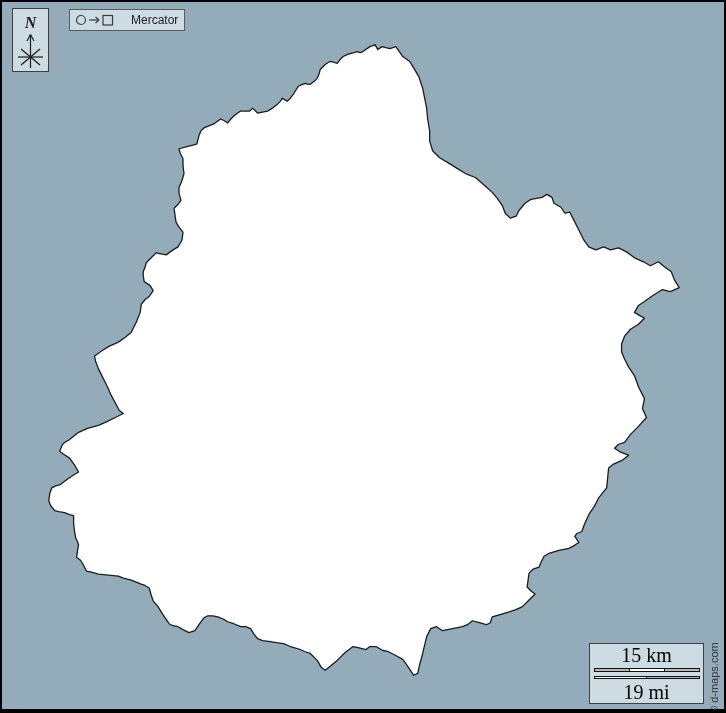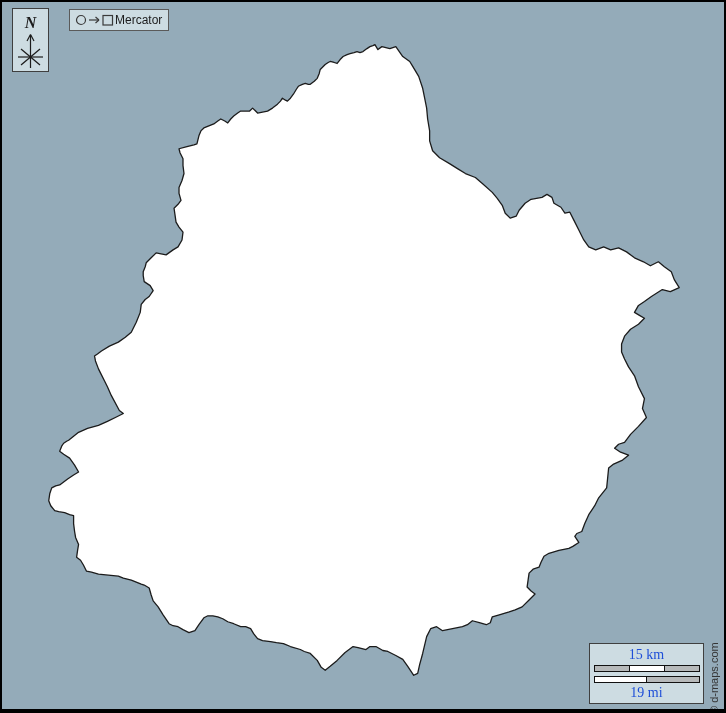--- a/index.html
+++ b/index.html
@@ -25,34 +25,34 @@
     font-family:"Liberation Serif", serif;
     font-style:italic;font-weight:bold;font-size:16px;color:#1c1c1c;
     line-height:1;margin-top:6px;
   }
   .compass-rose-svg{display:block;margin-top:1px;}
 
   
   .proj-box{
     position:absolute;left:67px;top:7px;height:20px;
     background:#cddce2;border:1px solid #5a5a5a;
-    display:flex;align-items:center;padding:0 6px 0 5px;gap:0;
+    display:flex;align-items:center;padding:0 6px 0 5px;gap:16px;
   }
   .proj-label{font-size:12px;color:#1c1c1c;line-height:1;}
 
   
   .scale-box{
     position:absolute;left:587px;top:641px;width:115px;height:61px;
     box-sizing:border-box;
     background:#cddce2;border:1px solid #3f3f3f;
     display:flex;flex-direction:column;align-items:center;justify-content:center;
   }
   .scale-label{
     font-family:"Liberation Serif", serif;
-    font-size:14px;color:#1d4ed8;line-height:1.1;
+    font-size:20px;color:#000000;line-height:1.1;
   }
   .scale-bar{
     width:106px;height:7px;box-sizing:border-box;
     border:1px solid #111;display:flex;margin:2px 0;
   }
   .scale-bar .seg{flex:1;}
   .scale-bar .seg + .seg{border-left:1px solid #111;}
   .seg.gray{background:#b6b9ba;}
   .seg.white{background:#ffffff;}
 

